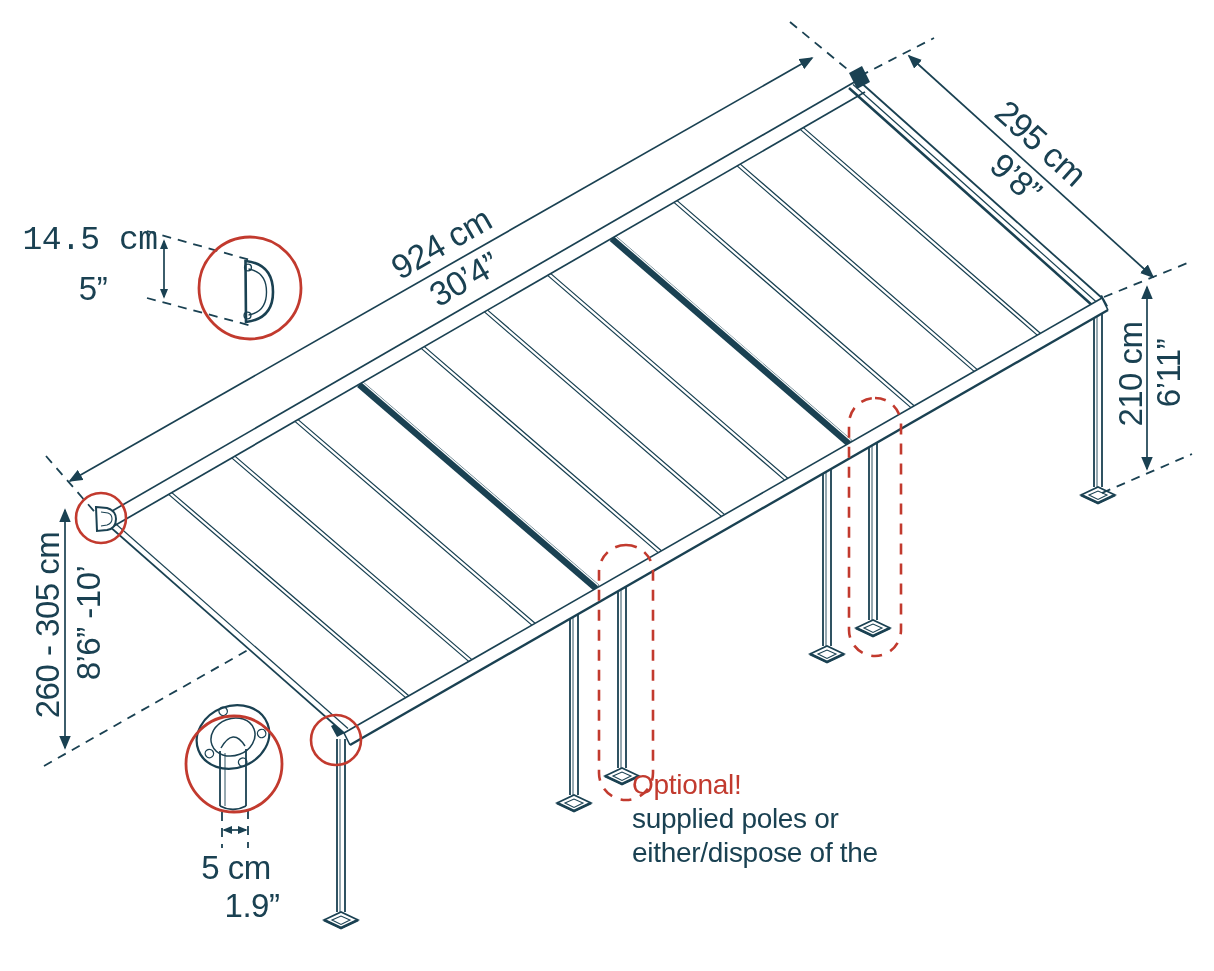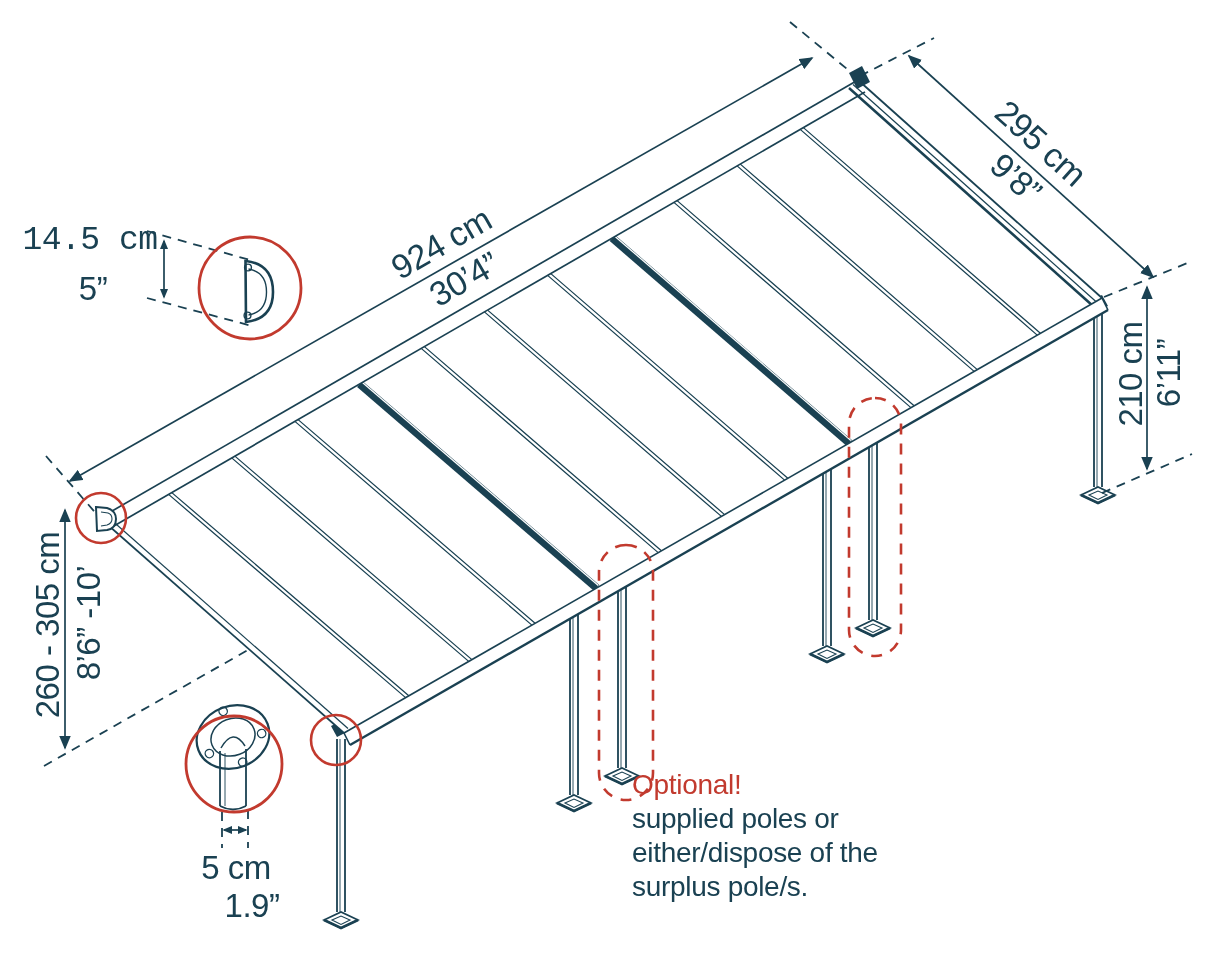--- a/index.html
+++ b/index.html
@@ -220,16 +220,15 @@
 <div class="lbl rot-90" style="left:47px;top:625px;">260 - 305 cm</div>
 <div class="lbl rot-90" style="left:88px;top:623px;">8’6” -10’</div>
 
 <div class="lbl" style="left:236px;top:867px;">5 cm</div>
 <div class="lbl" style="left:252px;top:905px;">1.9”</div>
 
 <div class="note">
   <div class="title">Optional!</div>
   <div>supplied poles or</div>
   <div>either/dispose of the</div>
-  <div>surplus pole/s.</div>
 </div>
 
 </div>
 
 </body></html>

